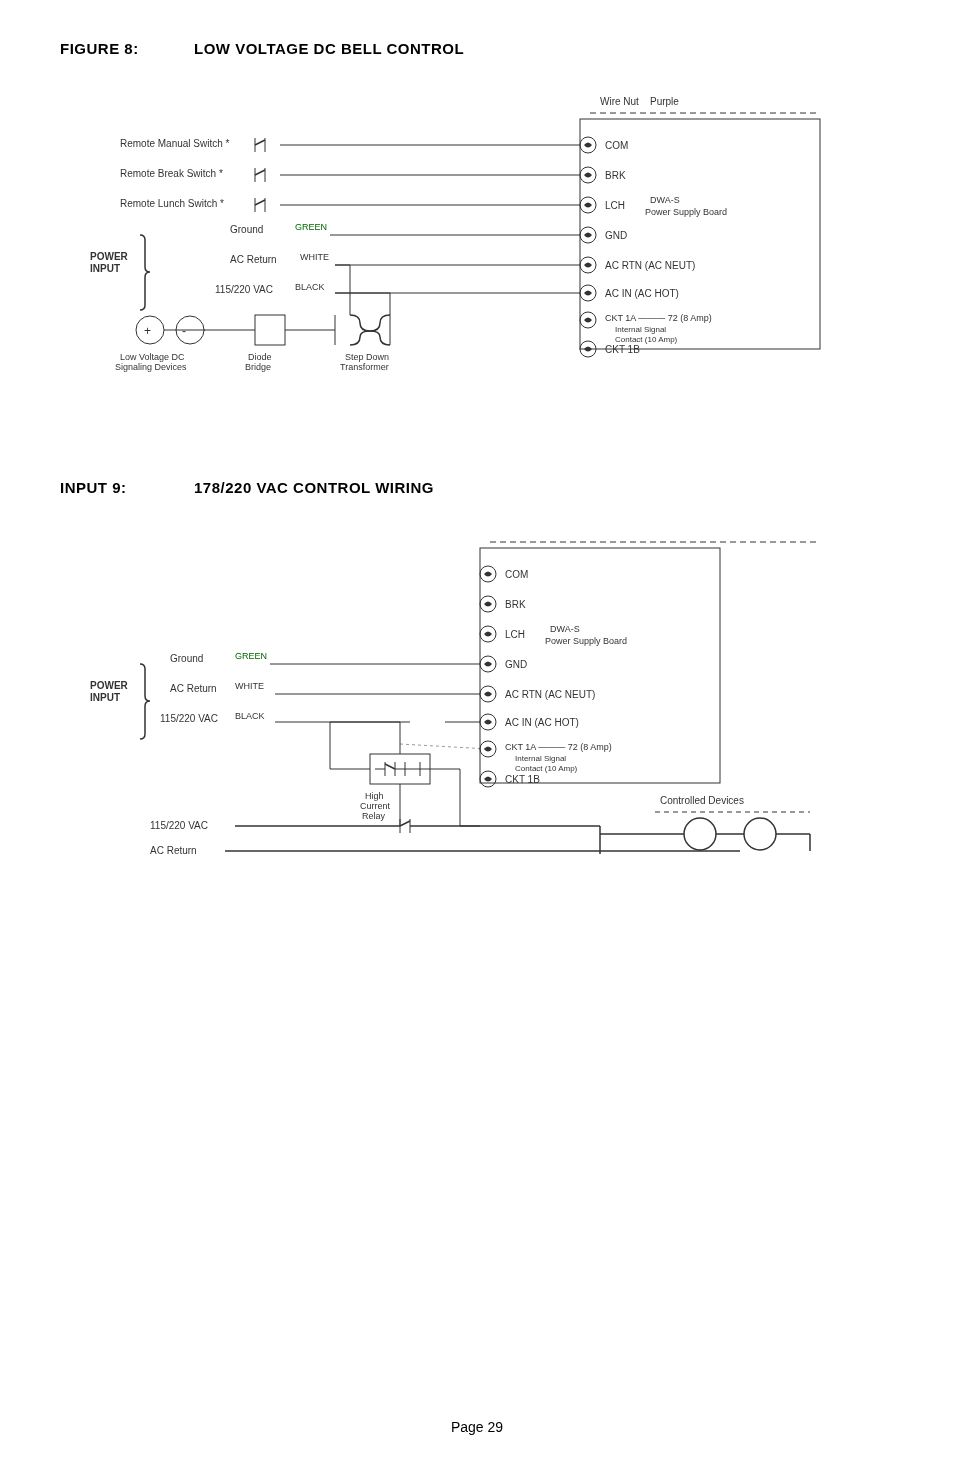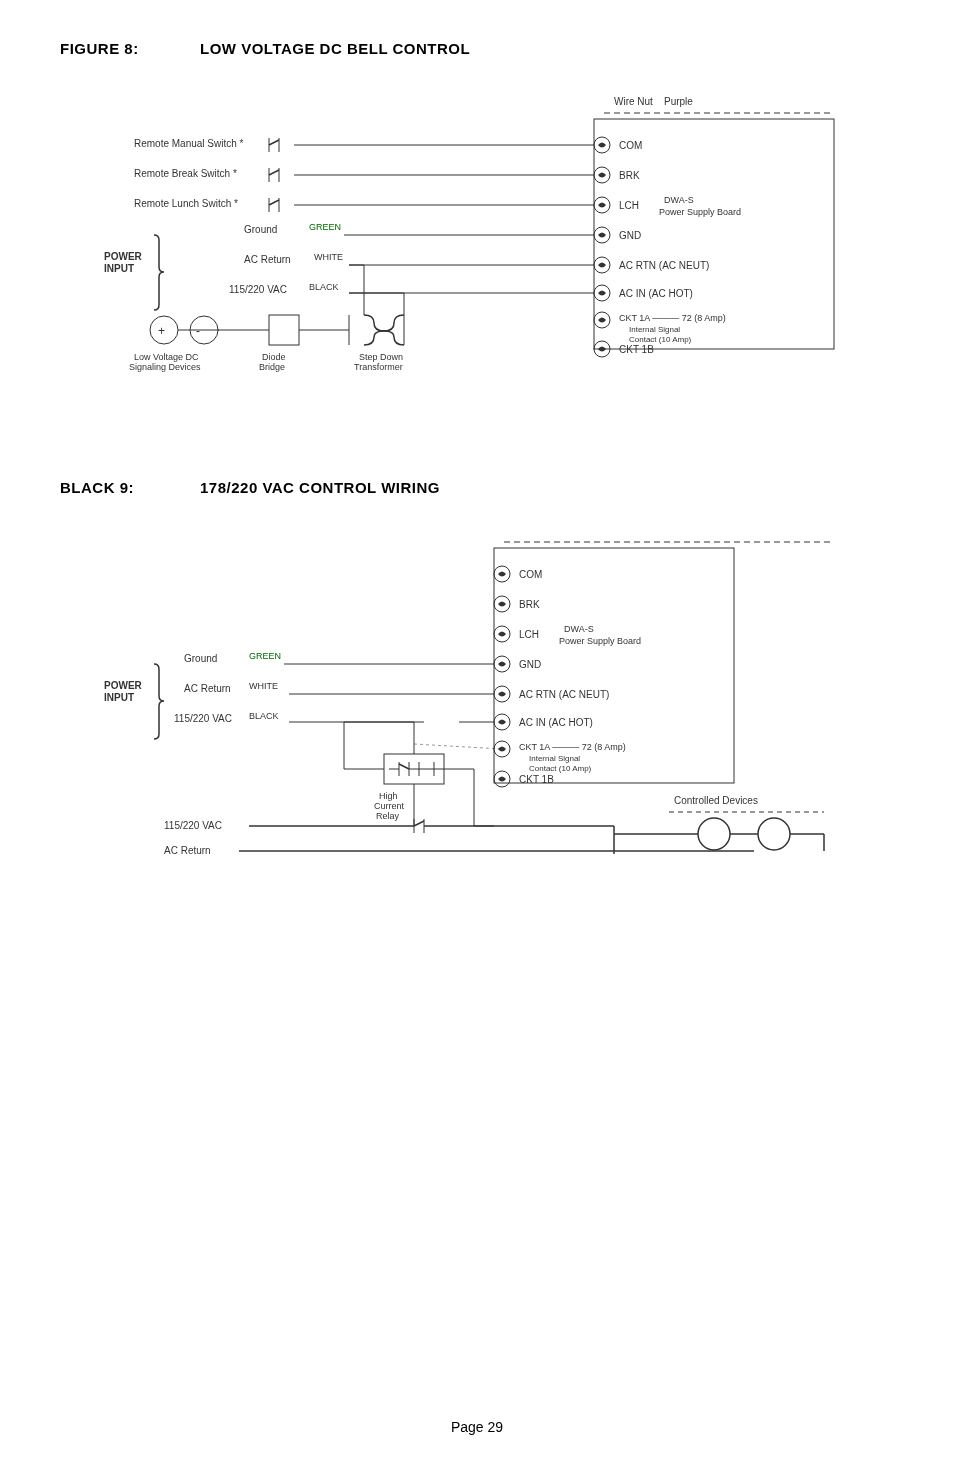--- a/index.html
+++ b/index.html
@@ -16,30 +16,29 @@
       padding: 40px 60px;
       display: flex;
       flex-direction: column;
     }
     .figure-title {
       font-weight: bold;
       font-size: 15px;
       letter-spacing: 0.5px;
       margin-bottom: 18px;
       display: flex;
-      gap: 30px;
+      gap: 24px;
     }
     .figure-label {
       min-width: 110px;
     }
     .diagram-container {
       border: none;
       margin-bottom: 50px;
       position: relative;
-      text-align: right;
     }
     .page-number {
       text-align: center;
       font-size: 14px;
       margin-top: auto;
       padding-top: 30px;
     }
     .figure-section {
       margin-bottom: 40px;
     }
@@ -168,21 +167,21 @@
         <line x1="290" y1="240" x2="290" y2="190" stroke="#333" stroke-width="1"></line>
         <line x1="290" y1="190" x2="275" y2="190" stroke="#333" stroke-width="1"></line>
         <line x1="330" y1="240" x2="330" y2="218" stroke="#333" stroke-width="1"></line>
         <line x1="330" y1="218" x2="275" y2="218" stroke="#333" stroke-width="1"></line>
       </svg>
     </div>
   </div>
 
   <div class="figure-section">
     <div class="figure-title">
-      <span class="figure-label">BLACK 9:</span>
+      <span class="figure-label">INPUT 9:</span>
       <span>178/220 VAC CONTROL WIRING</span>
     </div>
     <div class="diagram-container">
       
       <svg width="820" height="370" viewBox="0 0 820 370" style="font-family: Arial, sans-serif;">
 
         <line x1="430" y1="28" x2="760" y2="28" stroke="#333" stroke-width="1" stroke-dasharray="6,4"></line>
 
         <rect x="420" y="34" width="240" height="235" stroke="#333" stroke-width="1" fill="none"></rect>
 

